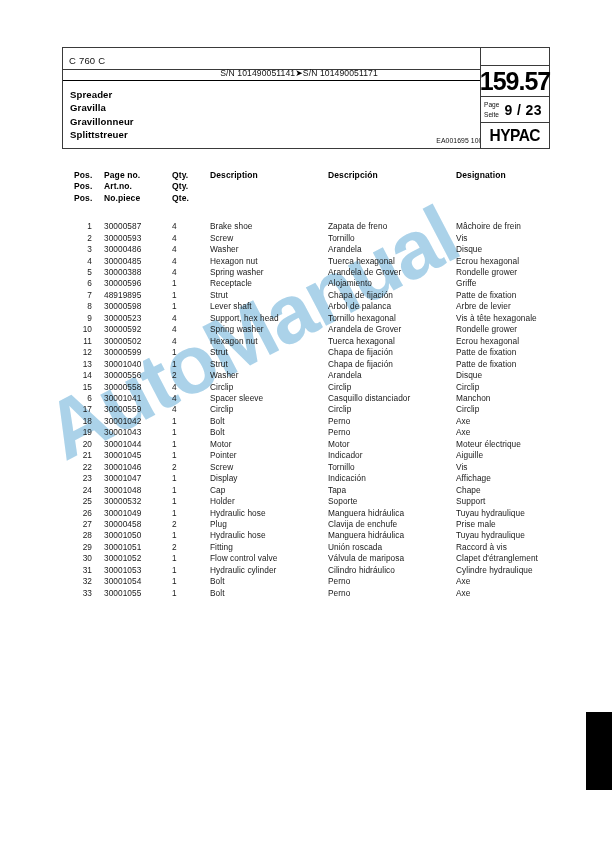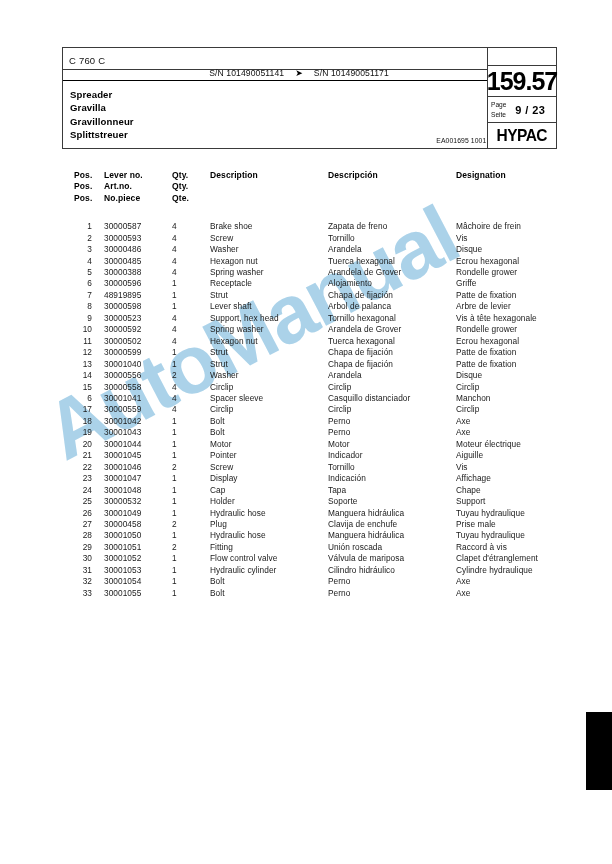--- a/index.html
+++ b/index.html
@@ -83,21 +83,20 @@
     border-bottom: 1.6px solid #000;
   }
   #hdr-sn-inner {
     position: absolute;
     left: 0; top: 0;
     width: 100%;
     height: 100%;
     display: flex;
     align-items: center;
     justify-content: center;
-    gap: 11px;
     font-size: 8.6px;
     color: #111;
     padding-right: 14px;
     letter-spacing: 0.1px;
   }
   #hdr-sn-inner .arrow {
     font-size: 9px;
     line-height: 1;
     color: #000;
     transform: translateY(-0.5px);
@@ -126,21 +125,20 @@
   
   #info-panel {
     position: absolute;
     left: 480px;
     top: 47px;
     width: 70px;
     height: 102px;
     border: 1.4px solid #3a3a3a;
     z-index: 12;
     background: #fff;
-    margin-left: 7px;
   }
   #info-blank {
     position: absolute;
     left: 0; top: 0;
     width: 100%; height: 18px;
     border-bottom: 1.2px solid #3a3a3a;
   }
   #info-number {
     position: absolute;
     left: 0; top: 18px;
@@ -171,21 +169,21 @@
     flex-direction: column;
     line-height: 9.6px;
   }
   #info-page .labels span {
     font-size: 6.6px;
     color: #111;
   }
   #info-page .nums {
     flex: 1;
     text-align: center;
-    font-size: 11px;
+    font-size: 14px;
     font-weight: bold;
     color: #000;
     letter-spacing: 0.4px;
     padding-right: 2px;
   }
   #info-brand {
     position: absolute;
     left: 0; top: 75px;
     width: 100%;
     height: 25px;
@@ -313,21 +311,21 @@
     <div id="info-brand">
       <span>HYPAC</span>
     </div>
   </div>
 
   <div id="parts-table">
 
     <div id="table-head">
       <div class="hrow">
         <div class="col-pos">Pos.</div>
-        <div class="col-part">Lever no.</div>
+        <div class="col-part">Page no.</div>
         <div class="col-qty">Qty.</div>
         <div class="col-desc">Description</div>
         <div class="col-descr">Descripción</div>
         <div class="col-desig">Designation</div>
       </div>
       <div class="hrow">
         <div class="col-pos">Pos.</div>
         <div class="col-part">Art.no.</div>
         <div class="col-qty">Qty.</div>
         <div class="col-desc"></div>

